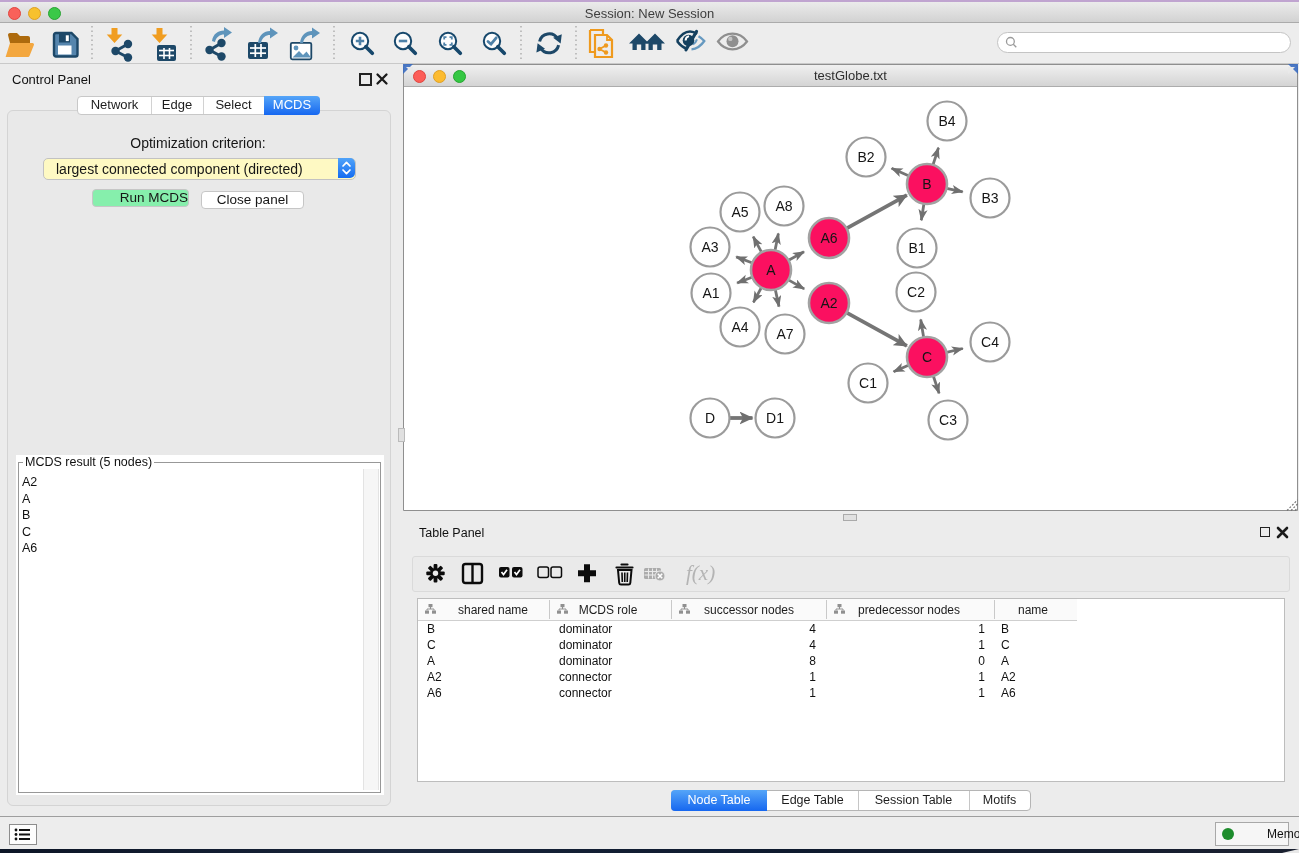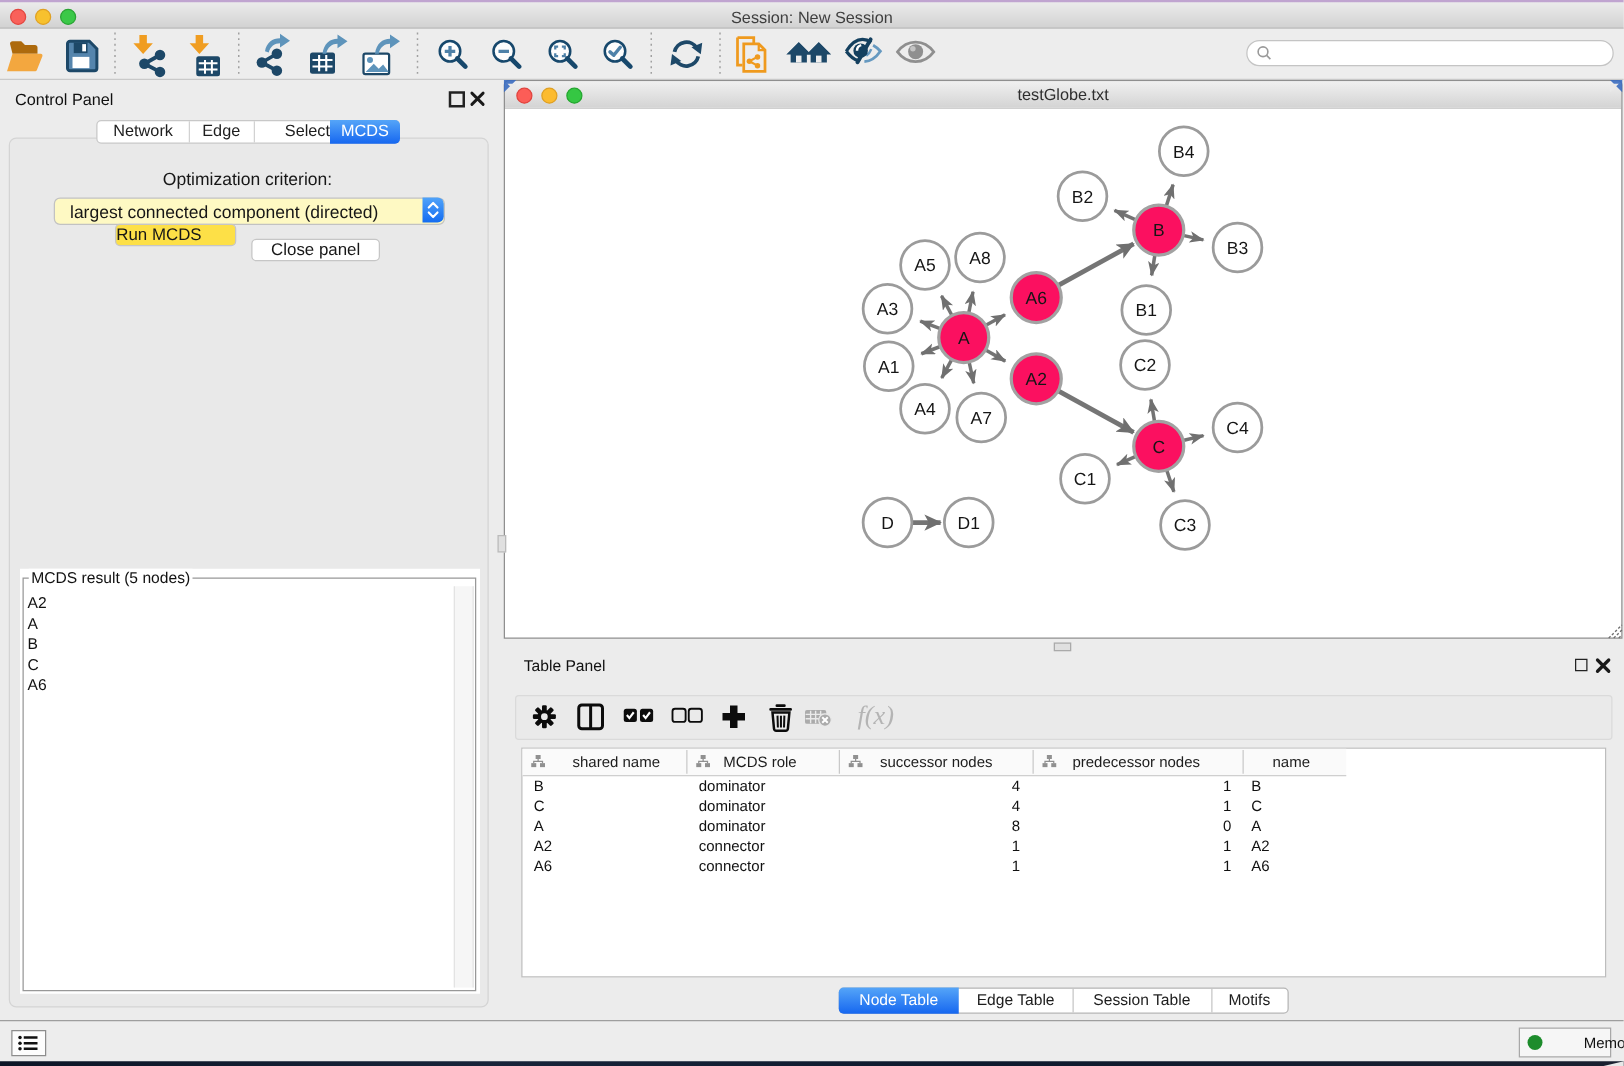--- a/index.html
+++ b/index.html
@@ -177,37 +177,37 @@
 <div class="abs" style="left:359px;top:73px;width:9px;height:9px;border:2px solid #222;"></div>
 <svg class="abs" style="left:375px;top:72px;" width="14" height="14" viewBox="0 0 14 14">
     <path d="M2.5 2.5 L11.5 11.5 M11.5 2.5 L2.5 11.5" stroke="#1a1a1a" stroke-width="2.3" stroke-linecap="round"></path>
   </svg>
 
 <div class="abs" style="left:7px;top:110px;width:382px;height:694px;background:#e9e9e9;border:1px solid #d4d4d4;border-radius:6px;"></div>
 
 <div class="abs" style="left:77px;top:96px;width:241px;height:17px;background:#fff;border:1px solid #c8c8c8;border-radius:4px;font-size:13px;color:#1d1d1d;">
   <div class="abs" style="left:0;top:0;width:73px;height:17px;text-align:center;line-height:16px;border-right:1px solid #d2d2d2;">Network</div>
   <div class="abs" style="left:73px;top:0;width:52px;height:17px;text-align:center;line-height:16px;border-right:1px solid #d2d2d2;">Edge</div>
-  <div class="abs" style="left:125px;top:0;width:61px;height:17px;text-align:right;line-height:16px;">Select</div>
+  <div class="abs" style="left:125px;top:0;width:61px;height:17px;text-align:center;line-height:16px;">Select</div>
   <div class="abs" style="left:186px;top:-1px;width:56px;height:19px;text-align:center;line-height:18px;background:linear-gradient(#55a5f8,#1667f0);color:#fff;border-radius:0 4px 4px 0;">MCDS</div>
 </div>
 
 <div class="abs" style="left:8px;top:135px;width:380px;text-align:center;font-size:14px;color:#161616;">Optimization criterion:</div>
 
 <div class="abs" style="left:43px;top:158px;width:311px;height:20px;background:#fef9c3;border:1px solid #c2c2c2;border-radius:5px;">
   <div class="abs" style="left:12px;top:1.5px;width:292px;text-align:left;font-size:14px;color:#161616;">largest connected component (directed)</div>
   <div class="abs" style="left:294px;top:-1px;width:17px;height:20px;background:linear-gradient(#50a3f9,#146cf1);border-radius:0 5px 5px 0;">
     <svg width="17" height="20" viewBox="0 0 17 20">
         <path d="M5 8 L8.5 4.4 L12 8" fill="none" stroke="#fff" stroke-width="1.7" stroke-linecap="round" stroke-linejoin="round"></path>
         <path d="M5 12 L8.5 15.6 L12 12" fill="none" stroke="#fff" stroke-width="1.7" stroke-linecap="round" stroke-linejoin="round"></path>
       </svg>
   </div>
 </div>
 
-<div class="abs" style="left:92px;top:179px;width:95px;height:16px;background:#fde047;border:1px solid #c6c6c6;border-radius:4px;text-align:left;font-size:13.5px;color:#161616;line-height:16px;">Run MCDS</div>
+<div class="abs" style="left:92px;top:189px;width:95px;height:16px;background:#86efac;border:1px solid #c6c6c6;border-radius:4px;text-align:right;font-size:13.5px;color:#161616;line-height:16px;">Run MCDS</div>
 <div class="abs" style="left:201px;top:191px;width:101px;height:16px;background:#fff;border:1px solid #c6c6c6;border-radius:4px;text-align:center;font-size:13.5px;color:#161616;line-height:16px;">Close panel</div>
 
 <div class="abs" style="left:16px;top:455px;width:368px;height:340px;background:#fff;"></div>
 <div class="abs" style="left:18px;top:462px;width:361px;height:329px;border:1px solid #989898;"></div>
 <div class="abs" style="left:23px;top:455px;background:#fff;padding:0 2px;font-size:12.5px;color:#111;">MCDS result (5 nodes)</div>
 <div class="abs" style="left:22px;top:474px;font-size:12.5px;color:#111;line-height:16.5px;">A2<br>A<br>B<br>C<br>A6</div>
 <div class="abs" style="left:363px;top:469px;width:14px;height:321px;background:#f6f6f6;border-left:1px solid #e3e3e3;border-right:1px solid #e3e3e3;"></div>
 
 <div class="abs" style="left:403px;top:64px;width:895px;height:447px;background:#fff;border:1px solid #8f8f8f;border-radius:4px 4px 0 0;box-sizing:border-box;">
   <div class="abs" style="left:0;top:0;width:893px;height:21px;background:linear-gradient(#f0f0f0,#d4d4d4);border-bottom:1px solid #acacac;border-radius:4px 4px 0 0;">

